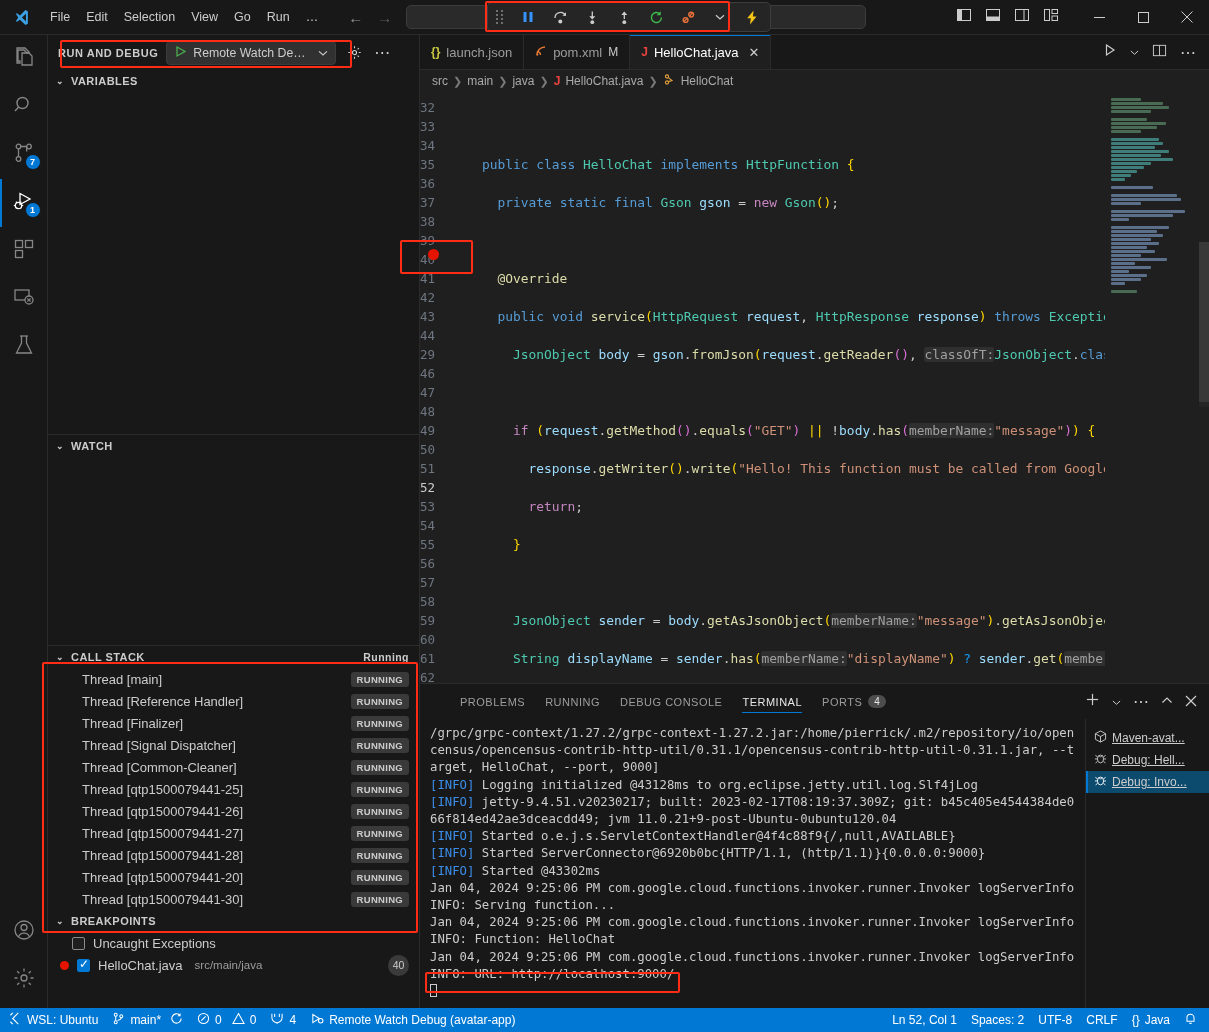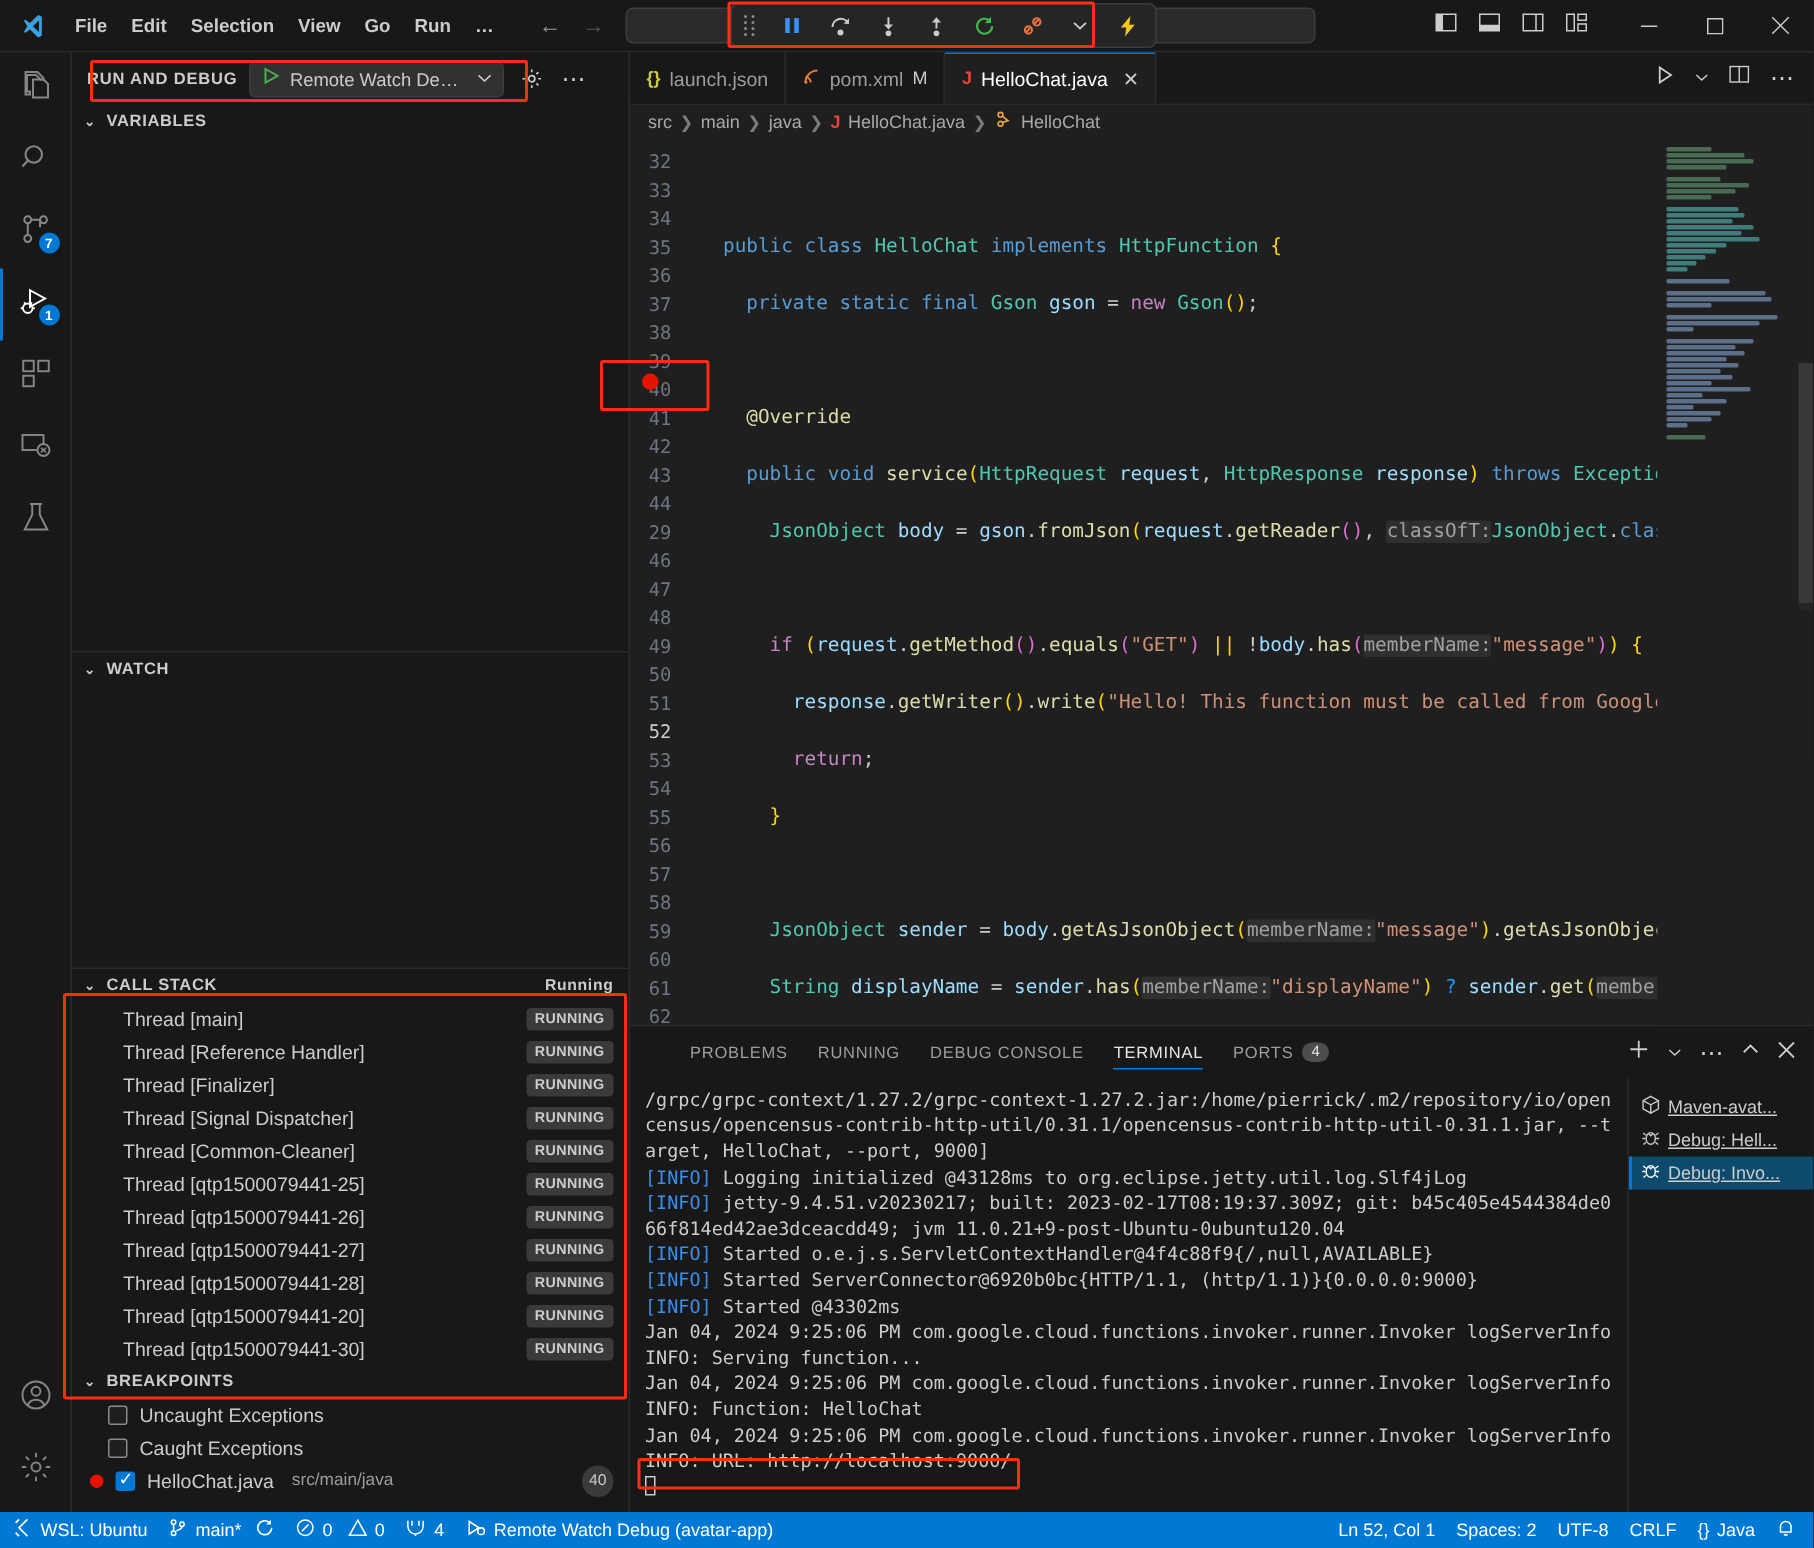--- a/index.html
+++ b/index.html
@@ -6,21 +6,21 @@
   html,body { width:1209px; height:1032px; overflow:hidden; background:#1f1f1f;
     font-family:"Liberation Sans", sans-serif; color:#cccccc; }
   .app { position:relative; width:1209px; height:1032px; display:flex; flex-direction:column; }
 
   
   .titlebar { height:35px; background:#181818; display:flex; align-items:center;
     border-bottom:1px solid #2b2b2b; flex:none; position:relative; }
   .vs-logo { width:42px; display:flex; align-items:center; justify-content:center; }
   .vs-logo svg { width:17px; height:17px; }
   .menu { display:flex; align-items:center; gap:0px; }
-  .menu-item { font-size:12.5px; color:#cccccc; padding:3px 8px; border-radius:4px; cursor:default;font-weight:bold; }
+  .menu-item { font-size:12.5px; color:#cccccc; padding:3px 8px; border-radius:4px; cursor:default; }
   .navbtns { display:flex; align-items:center; gap:14px; margin-left:22px; }
   .navbtn { font-size:15px; color:#9a9a9a; line-height:1; }
   .navbtn.dim { color:#5a5a5a; }
   .cmdcenter { width:460px; height:24px; background:#2a2a2a; border:1px solid #3c3c3c;
     border-radius:5px; margin-left:14px; }
   .titlebar-right { margin-left:auto; display:flex; align-items:center; }
   .layout-icons { display:flex; align-items:center; gap:13px; padding-right:18px; }
   .win-ctrls { display:flex; align-items:center; }
   .win-btn { width:44px; height:35px; display:flex; align-items:center; justify-content:center;
     color:#cccccc; }
@@ -92,21 +92,21 @@
   .tab .ticon { font-size:12px; font-weight:700; flex:none; }
   .tab .mod { color:#cccccc; font-size:12px; }
   .tab .tclose { margin-left:4px; font-size:13px; color:#cccccc; }
   .tabs-right { margin-left:auto; display:flex; align-items:center; gap:13px; padding:0 13px; color:#cccccc; }
 
   .breadcrumb { height:22px; display:flex; align-items:center; gap:5px; padding-left:12px;
     font-size:12px; color:#a9a9a9; flex:none; }
   .bc-sep { color:#7a7a7a; font-size:11px; }
 
   .editor-wrap { flex:1; display:flex; min-height:0; position:relative; overflow:hidden; background:#1f1f1f; }
-  .gutter { width:62px; flex:none; text-align:center; padding-top:6px; font-family:"DejaVu Sans Mono", monospace;
+  .gutter { width:62px; flex:none; text-align:left; padding-top:6px; font-family:"DejaVu Sans Mono", monospace;
     font-size:12.5px; color:#6e7681; position:relative; }
   .gline { height:19px; line-height:19px; padding-right:22px; }
   .gline.cur { color:#cccccc; }
   .gbp { position:absolute; left:8px; width:11px; height:11px; border-radius:50%; background:#e51400; }
   .code { flex:1; padding-top:6px; font-family:"DejaVu Sans Mono", monospace; font-size:12.9px;
     line-height:19px; white-space:pre; overflow:hidden; position:relative; }
   .code .ln { height:19px; }
   .minimap { width:104px; flex:none; background:#1f1f1f; padding-top:6px; position:relative; overflow:hidden; }
   .mm-line { height:3px; margin:0 6px 1px 6px; border-radius:1px; }
   .mm-slider { position:absolute; right:0; top:150px; width:10px; height:165px; background:#40404033; }
@@ -469,24 +469,20 @@
       </div>
 
       <div class="section-head">
         <span class="chev">⌄</span>
         <span>BREAKPOINTS</span>
       </div>
       <div class="sec-body">
         <div class="bp-row">
           <span class="chk"></span>
           <span>Uncaught Exceptions</span>
-        </div>
-        <div class="bp-row">
-          <span class="chk"></span>
-          <span>Caught Exceptions</span>
         </div>
         <div class="bp-row" style="padding-left:12px;">
           <span class="bp-dot"></span>
           <span class="chk on"></span>
           <span>HelloChat.java</span>
           <span class="bp-path">src/main/java</span>
           <span class="bp-line">40</span>
         </div>
       </div>
     </div>

